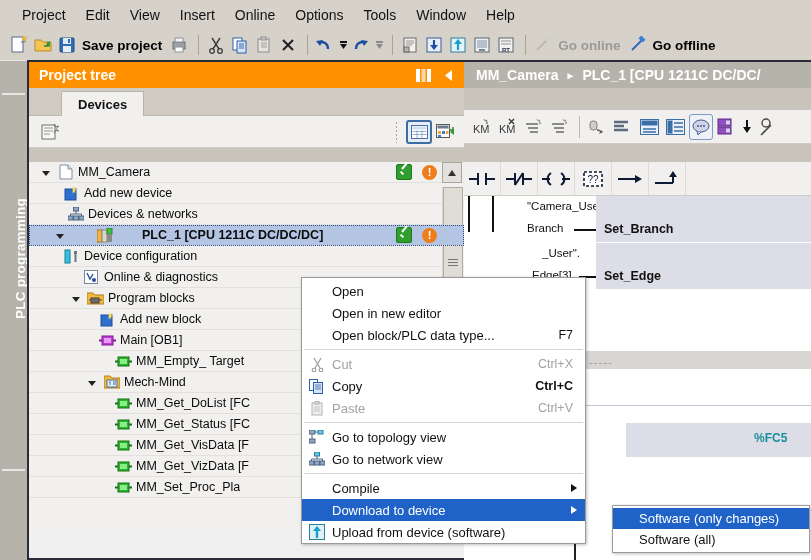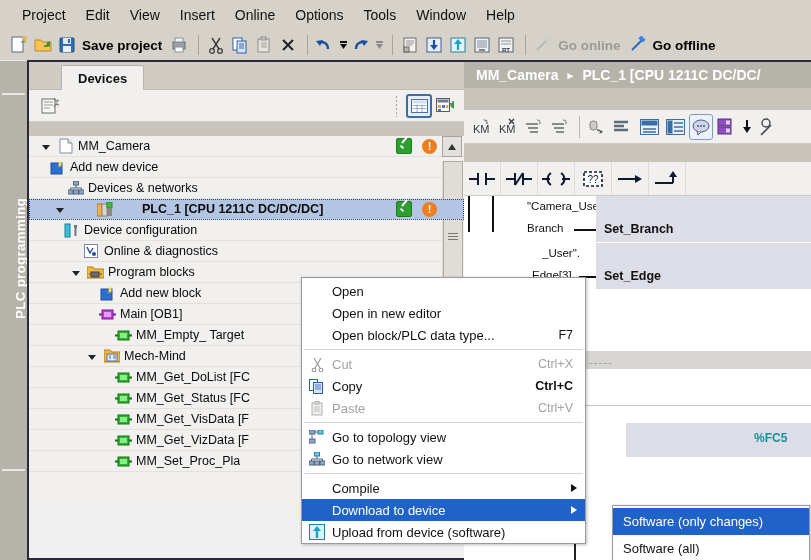--- a/index.html
+++ b/index.html
@@ -185,22 +185,22 @@
   .ctx-item .marrow { position: absolute; right: 8px; top: 7px;
               border-left: 6px solid #111; border-top: 4px solid transparent; border-bottom: 4px solid transparent; }
   .ctx-item.hl .marrow { border-left-color: #fff; }
   .ctx-sep { height: 1px; background: #d6d4d0; margin: 3px 2px 3px 2px; }
 
   .submenu {
     position: absolute; left: 612px; top: 505px; width: 198px;
     background: #ffffff; border: 1px solid #9a9a9a;
     box-shadow: 1px 1px 3px rgba(0,0,0,.25); z-index: 60; padding: 2px 0;
   }
-  .sub-item { height: 27px; display: flex; align-items: center; font-size: 13px;
-              color: #111; padding-left: 10px; white-space: nowrap; }
+  .sub-item { height: 21px; display: flex; align-items: center; font-size: 13px;
+              color: #111; padding-left: 26px; white-space: nowrap; }
   .sub-item.hl { background: #1f62c8; color: #fff; }
 
   
   .sq { position: absolute; }
 </style>
 </head>
 <body>
 
 <div id="app">
 
@@ -354,20 +354,36 @@
   </div>
 
   <div class="vtab">
     <div class="vsep" style="top:32px"></div>
     <div class="vsep" style="top:408px"></div>
     <div class="vlabel">PLC programming</div>
   </div>
 
   <div class="tree-panel">
 
+    <div class="tree-title">
+      <span>Project tree</span>
+      <span class="spacer"></span>
+      <span class="tt-ico">
+        <svg width="15" height="13" viewBox="0 0 15 13">
+            <rect x="0" y="0" width="4" height="13" fill="#fff"></rect>
+            <rect x="5.5" y="0" width="4" height="13" fill="#ffd9a8"></rect>
+            <rect x="11" y="0" width="4" height="13" fill="#fff"></rect>
+          </svg>
+      </span>
+      <span class="tt-ico" style="margin-left:8px">
+        <svg width="12" height="13" viewBox="0 0 12 13">
+            <polygon points="9,1 9,12 2,6.5" fill="#fff"></polygon>
+          </svg>
+      </span>
+    </div>
 
     <div class="tabrow">
       <div class="tab-devices">
         <span>Devices</span>
       </div>
     </div>
 
     <div class="tree-tools">
       <span class="tt-btn">
         <svg width="19" height="18" viewBox="0 0 19 18">
@@ -411,21 +427,21 @@
               <path d="M9 1v4h4" fill="#dde6f2" stroke="#7e8da1"></path>
             </svg>
         </span>
         <span class="lbl">MM_Camera</span>
         <span class="status-col">
           <span class="stchk"></span>
           <span class="stwarn">!</span>
         </span>
       </div>
 
-      <div class="row" style="padding-left:18px">
+      <div class="row" style="padding-left:32px">
         <span class="ico">
           <svg width="15" height="15" viewBox="0 0 15 15">
               <rect x="1" y="3" width="11" height="11" fill="#2f6fd0" stroke="#1d4f9a"></rect>
               <path d="M9 1 l1.2 2.4 2.4 -1.2 -1.2 2.4 2.4 1.2 -2.4 1.2 1.2 2.4 -2.4 -1.2 -1.2 2.4" fill="#ffe04a" transform="translate(1,-1) scale(.85)"></path>
             </svg>
         </span>
         <span class="lbl">Add new device</span>
       </div>
 
       <div class="row" style="padding-left:36px">

